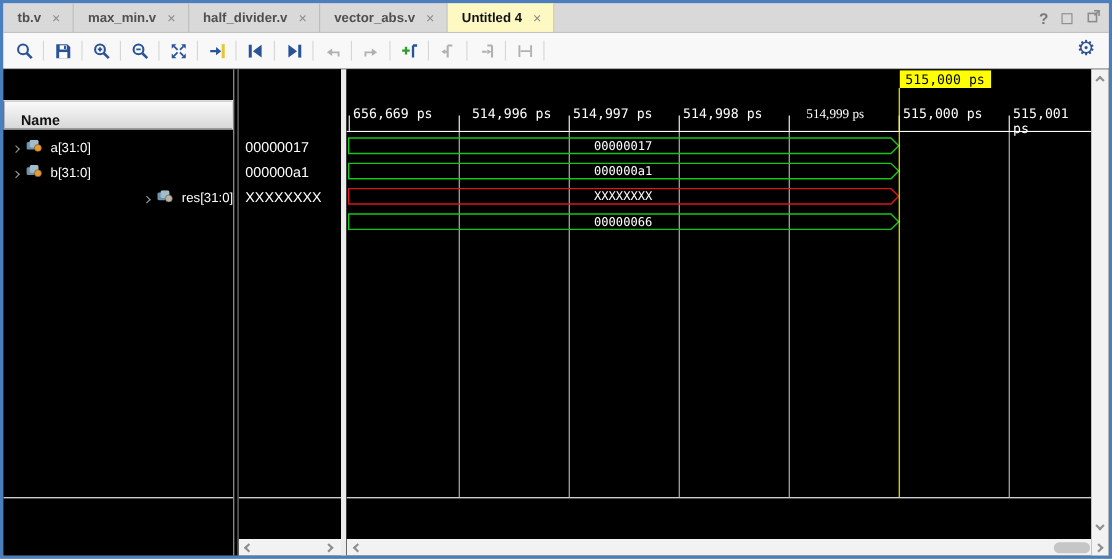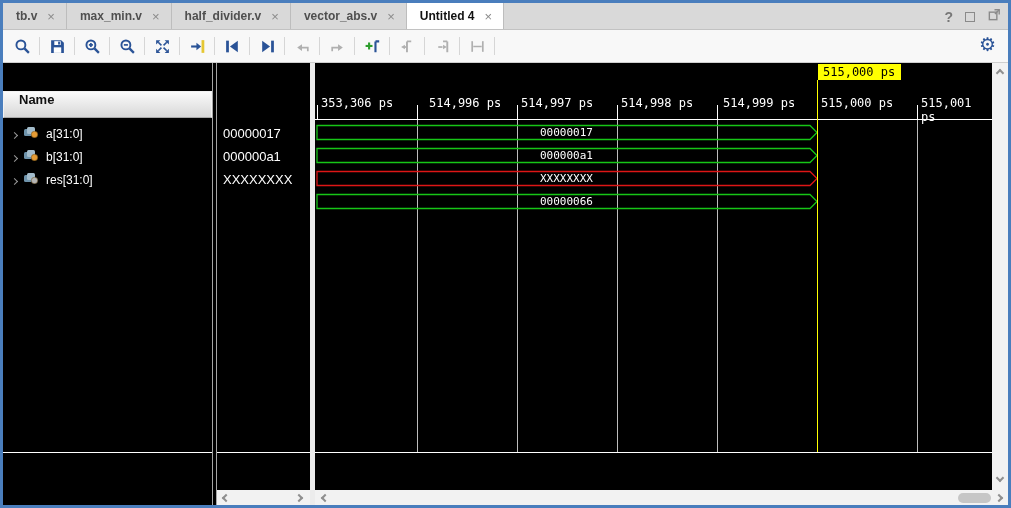--- a/index.html
+++ b/index.html
@@ -7,21 +7,21 @@
   .app { position:relative; width:1011px; height:508px; border:3px solid #4a7ebd;
          background:#d9d9d9; overflow:hidden; }
 
   
   .tabbar { position:absolute; left:0; top:0; width:1005px; height:27px;
             background:#d9d9d9; display:flex; align-items:stretch;
             border-bottom:1px solid #c2c2c2; }
   .tab { display:flex; align-items:center; gap:10px; padding:0 11px 0 13px;
          font-size:12px; font-weight:bold; color:#4f4f4f;
          border-right:1px solid #bdbdbd; white-space:nowrap; }
-  .tab.active { background:#ffffff; color:#111;justify-content:center; }
+  .tab.active { background:#fef9c3; color:#111;justify-content:center; }
   .tab .close { color:#8a8a8a; font-size:13px; font-weight:normal; }
   .winctrl { position:absolute; right:6px; top:0; height:27px; display:flex;
              align-items:center; gap:12px; }
   .help { color:#777; font-size:14px; font-weight:bold; }
   .maxbox { display:inline-block; width:10px; height:10px; border:1.5px solid #8a8a8a; }
 
   
   .toolbar { position:absolute; left:0; top:27px; width:1005px; height:32px;
              background:#f8f8f8; display:flex; align-items:center; padding-left:6px; }
   .tbtn { width:26px; height:24px; display:flex; align-items:center; justify-content:center; }
@@ -36,21 +36,21 @@
   .names  { left:0;   width:209px; }
   .values { left:214px; width:93px; }
   .wave   { left:312px; width:677px; }
   .vdivider { position:absolute; left:209px; top:0; width:5px; height:443px;
               background:#000; border-left:1px solid #a5a5a5; border-right:1px solid #a5a5a5; }
   .vsplitter { position:absolute; left:307px; top:0; width:5px; height:443px; background:#ececec; }
 
   .colheader { position:absolute; left:0; top:28px; width:100%; height:27px;
                background:linear-gradient(#fbfbfb,#d7d7d7);
                border:1px solid #f2f2f2; border-bottom:1px solid #a8a8a8;
-               display:flex; align-items:flex-start; padding-left:15px;
+               display:flex; align-items:flex-end; padding-left:15px;
                font-size:13px; font-weight:bold; color:#111; }
   .row { position:absolute; left:0; width:100%; height:23px; display:flex;
          align-items:center; color:#fff; font-size:12px; white-space:nowrap; }
   .row .twisty { margin:0 7px 0 9px; }
   .row .siglabel { margin-left:7px; }
   .valtext { padding-left:6px; font-size:13px; }
   .hline { position:absolute; left:0; top:389px; width:100%; height:1px; background:#fff; }
 
   
   .ticklabel { position:absolute; top:33px; color:#fff;
@@ -249,21 +249,21 @@
         </div>
         <div class="row" style="top: 82px;">
           <span class="twisty"><span class="twistychev"></span></span>
           <span><svg width="15" height="11" viewBox="0 0 15 11">
               <rect x="0" y="2" width="8" height="7" rx="1.5" fill="#6e93ab"></rect>
               <rect x="3" y="0" width="8" height="7" rx="1.5" fill="#a3bccb"></rect>
               <circle cx="10.5" cy="7.5" r="3.2" fill="#e59b35" stroke="#6b4c15" stroke-width="0.5"></circle>
             </svg></span>
           <span class="siglabel">b[31:0]</span>
         </div>
-        <div class="row" style="top: 105px;">
+        <div class="row" style="top: 105px; justify-content: flex-end;">
           <span class="twisty"><span class="twistychev"></span></span>
           <span><svg width="15" height="11" viewBox="0 0 15 11">
               <rect x="0" y="2" width="8" height="7" rx="1.5" fill="#6e93ab"></rect>
               <rect x="3" y="0" width="8" height="7" rx="1.5" fill="#a3bccb"></rect>
               <circle cx="10.5" cy="7.5" r="3.2" fill="#b5b5b5" stroke="#6b4c15" stroke-width="0.5"></circle>
             </svg></span>
           <span class="siglabel">res[31:0]</span>
         </div>
       </div>
 
@@ -283,32 +283,32 @@
     <div class="vsplitter"></div>
 
     <div class="panel wave" id="wavePanel">
       <div class="baseline"></div>
       <div class="hline"></div>
       <div class="hscroll" style="width:677px;">
         <span class="chev left" style="left:7px;top:5px;"></span>
         <span class="thumb" style="left:643px;width:33px;"></span>
       </div>
     <div class="tickmark" style="left: 2px;"></div>
-        <div class="ticklabel" style="left: 6px;">353,306 ps</div>
+        <div class="ticklabel" style="left: 6px;">656,669 ps</div>
         <div class="tickmark" style="left: 102px;"></div>
         <div class="ticklabel" style="left: 114px;">514,996 ps</div>
         <div class="gridline" style="left: 102px; background: rgb(189, 189, 189);"></div>
         <div class="tickmark" style="left: 202px;"></div>
         <div class="ticklabel" style="left: 206px;">514,997 ps</div>
         <div class="gridline" style="left: 202px; background: rgb(189, 189, 189);"></div>
         <div class="tickmark" style="left: 302px;"></div>
         <div class="ticklabel" style="left: 306px; text-align: right;">514,998 ps</div>
         <div class="gridline" style="left: 302px; background: rgb(189, 189, 189);"></div>
         <div class="tickmark" style="left: 402px;"></div>
-        <div class="ticklabel" style="left: 408px;">514,999 ps</div>
+        <div class="ticklabel" style="left: 418px; font-family: Liberation Serif, serif;">514,999 ps</div>
         <div class="gridline" style="left: 402px; background: rgb(189, 189, 189);"></div>
         <div class="tickmark" style="left: 502px;"></div>
         <div class="ticklabel" style="left: 506px;">515,000 ps</div>
         <div class="tickmark" style="left: 602px;"></div>
         <div class="ticklabel" style="left: 606px;">515,001 ps</div>
         <div class="gridline" style="left: 602px; background: rgb(189, 189, 189);"></div>
         <svg width="510" height="17" class="bus" style="top: 61px;">
           <polygon points="2,1.5 495,1.5 502,8.5 495,15.5 2,15.5" fill="none" stroke="#17c517" stroke-width="1.3"></polygon>
         </svg>
         <div class="waveval" style="top: 63px;">00000017</div>

